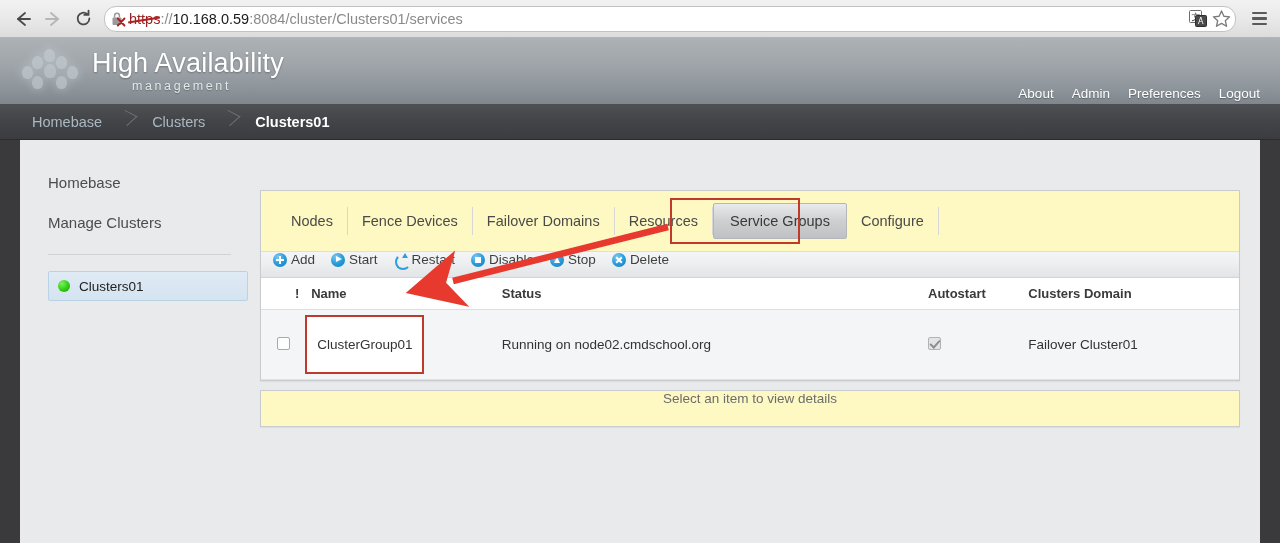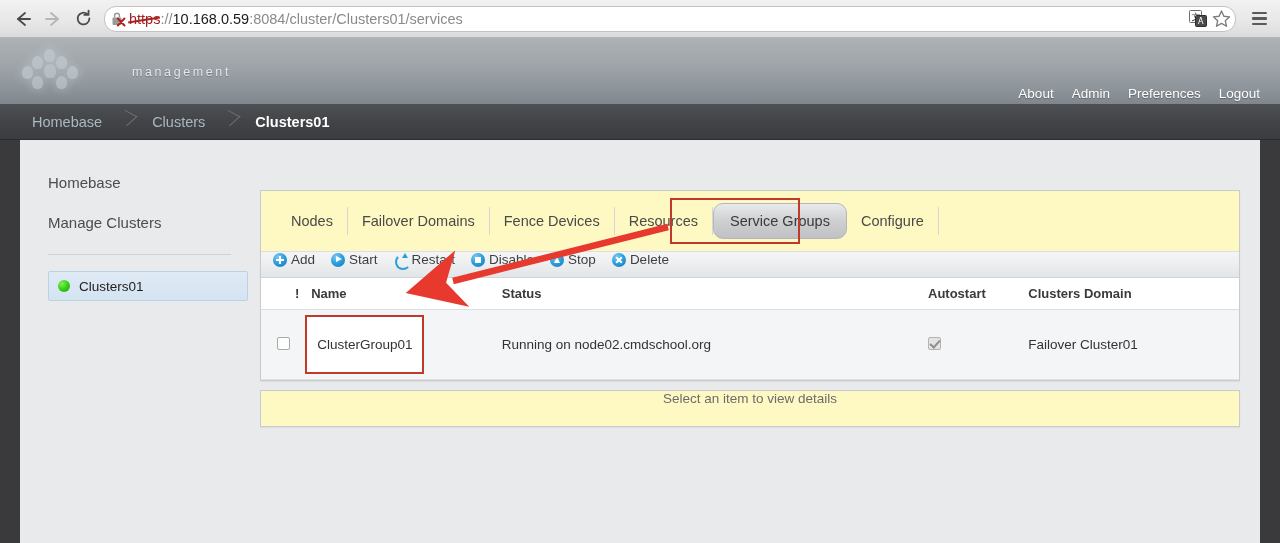--- a/index.html
+++ b/index.html
@@ -141,21 +141,21 @@
     height: 60px; display: flex; align-items: center;
     padding-left: 16px; position: relative;
   }
   .tab {
     font-size: 14.5px; color: #4a4a4a; padding: 6px 14px;
     border-right: 1px solid #d7d7d7; text-decoration: none; white-space: nowrap;
   }
   .tab:last-child { border-right: none; }
   .tab.active {
     background: linear-gradient(to bottom, #e9eaeb 0%, #cdcfd1 50%, #bfc1c4 100%);
-    border: 1px solid #b4b6b9; border-radius: 10px;
+    border: 1px solid #b4b6b9; border-radius: 2px;
     padding: 9px 16px; color: #3a3a3a;
   }
   .tab-hl {
     position: absolute; left: 409px; top: 7px;
     width: 130px; height: 46px;
     border: 2px solid #c0392b; pointer-events: none;
   }
 
   .toolbar {
     height: 27px; display: flex; align-items: flex-start; gap: 16px;
@@ -317,20 +317,21 @@
         <i style="left:22px;top:3px;width:11px;height:13px;"></i>
         <i style="left:10px;top:10px;width:11px;height:13px;"></i>
         <i style="left:34px;top:10px;width:11px;height:13px;"></i>
         <i style="left:0px;top:20px;width:11px;height:13px;"></i>
         <i style="left:22px;top:18px;width:12px;height:14px;"></i>
         <i style="left:45px;top:20px;width:11px;height:13px;"></i>
         <i style="left:10px;top:30px;width:11px;height:13px;"></i>
         <i style="left:34px;top:30px;width:11px;height:13px;"></i>
       </span>
       <span class="brand">
+        <div class="brand-main">High Availability</div>
         <div class="brand-sub">management</div>
       </span>
     </div>
     <div class="top-links">
       <a href="#">About</a>
       <a href="#">Admin</a>
       <a href="#">Preferences</a>
       <a href="#">Logout</a>
     </div>
   </div>
@@ -353,22 +354,22 @@
         <span class="dot-green"></span>
         <span>Clusters01</span>
       </div>
     </div>
 
     <div class="main">
 
       <div class="card">
         <div class="tabs-row">
           <a href="#" class="tab">Nodes</a>
+          <a href="#" class="tab">Fence Devices</a>
           <a href="#" class="tab">Failover Domains</a>
-          <a href="#" class="tab">Fence Devices</a>
           <a href="#" class="tab">Resources</a>
           <a href="#" class="tab active">Service Groups</a>
           <a href="#" class="tab">Configure</a>
           <span class="tab-hl"></span>
         </div>
 
         <div class="toolbar">
           <a href="#" class="tb-btn">
             <span class="ico ico-add"></span>
             <span>Add</span>

